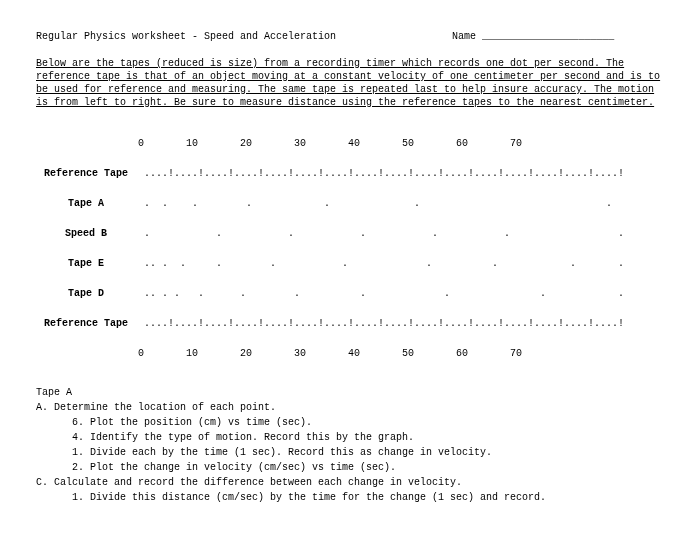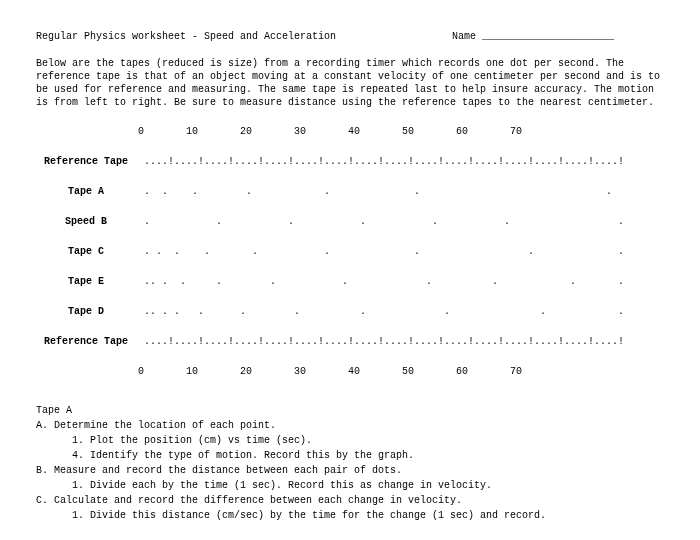--- a/index.html
+++ b/index.html
@@ -10,21 +10,21 @@
     padding: 30px 36px;
     width: 700px;
     box-sizing: border-box;
     color: #000;
     background: #fff;
   }
   .header { margin-bottom: 14px; }
   .title { display: inline; }
   .name-label { margin-left: 110px; }
   .name-line { letter-spacing: 0; font-weight: bold; }
-  .intro { margin-bottom: 0; }
+  .intro { margin-bottom: 12px; text-decoration: underline; }
   .tapes { white-space: pre; margin-bottom: 4px; line-height: 1.5; }
   .ruler-nums { white-space: pre; }
   .label { display: inline-block; width: 100px; text-align: center; font-weight: bold; padding-right: 8px; }
   .tape-row { white-space: pre; }
   .instructions { margin-top: 10px; }
   .instr-block { margin-bottom: 2px; }
   .indent1 { padding-left: 36px; }
 </style>
 </head>
 <body>
@@ -35,30 +35,29 @@
   <span class="name-line">______________________</span>
 </div>
 
 <div class="intro">Below are the tapes (reduced is size) from a recording timer which records one dot per second. The reference tape is that of an object moving at a constant velocity of one centimeter per second and is to be used for reference and measuring. The same tape is repeated last to help insure accuracy. The motion is from left to right. Be sure to measure distance using the reference tapes to the nearest centimeter.</div>
 
 <div class="tapes">
 <div class="ruler-nums">                 0       10       20       30       40       50       60       70</div>
 <div class="tape-row"><span class="label">Reference Tape</span><span>....!....!....!....!....!....!....!....!....!....!....!....!....!....!....!....!</span></div>
 <div class="tape-row"><span class="label">Tape A</span><span>.  .    .        .            .              .                               .</span></div>
 <div class="tape-row"><span class="label">Speed B</span><span>.           .           .           .           .           .                  .</span></div>
-<div class="tape-row"><span class="label">Tape C</span><span>. .  .    .       .           .              .                  .              .</span></div>
 <div class="tape-row"><span class="label">Tape E</span><span>.. .  .     .        .           .             .          .            .       .</span></div>
 <div class="tape-row"><span class="label">Tape D</span><span>.. . .   .      .        .          .             .               .            .</span></div>
 <div class="tape-row"><span class="label">Reference Tape</span><span>....!....!....!....!....!....!....!....!....!....!....!....!....!....!....!....!</span></div>
 <div class="ruler-nums">                 0       10       20       30       40       50       60       70</div>
 </div>
 
 <div class="instructions">
   <div class="instr-block">Tape A</div>
   <div class="instr-block">A. Determine the location of each point.</div>
-  <div class="instr-block indent1">1. Plot the position (cm) vs time (sec).</div>
+  <div class="instr-block indent1">6. Plot the position (cm) vs time (sec).</div>
   <div class="instr-block indent1">4. Identify the type of motion. Record this by the graph.</div>
-  <div class="instr-block">B. Measure and record the distance between each pair of dots.</div>
   <div class="instr-block indent1">1. Divide each by the time (1 sec). Record this as change in velocity.</div>
+  <div class="instr-block indent1">2. Plot the change in velocity (cm/sec) vs time (sec).</div>
   <div class="instr-block">C. Calculate and record the difference between each change in velocity.</div>
   <div class="instr-block indent1">1. Divide this distance (cm/sec) by the time for the change (1 sec) and record.</div>
 
 </div>
 
 </body></html>

